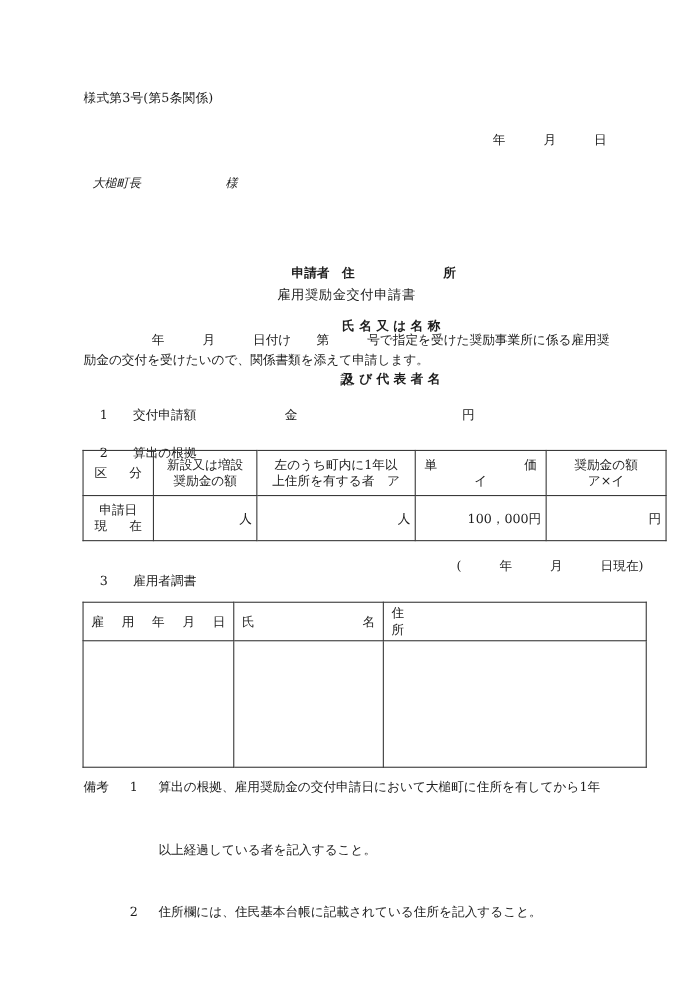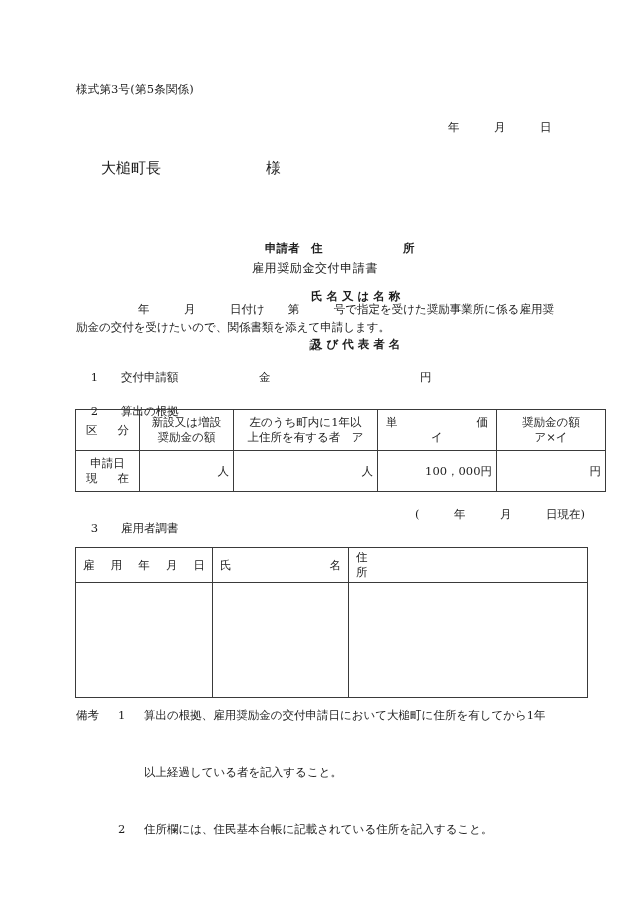--- a/index.html
+++ b/index.html
@@ -27,22 +27,23 @@
   .form-no {
     left: 76px; top: 82px;
     font-size: 11.5px;
     letter-spacing: 0.2px;
   }
   .date-line {
     left: 448px; top: 120px;
     font-size: 11.5px;
   }
   .addressee {
-    left: 101px; top: 159px;
-    font-size: 15px;
+    left: 84px; top: 159px;
+    font-size: 11px;
+    font-style: italic;
   }
   .applicant-block {
     left: 265px; top: 208px;
     font-size: 11.5px;
     line-height: 16px;
     font-weight: bold;
   }
   .applicant-row { display: block; }
   .applicant-label { display: inline-block; }
   .doc-title {

